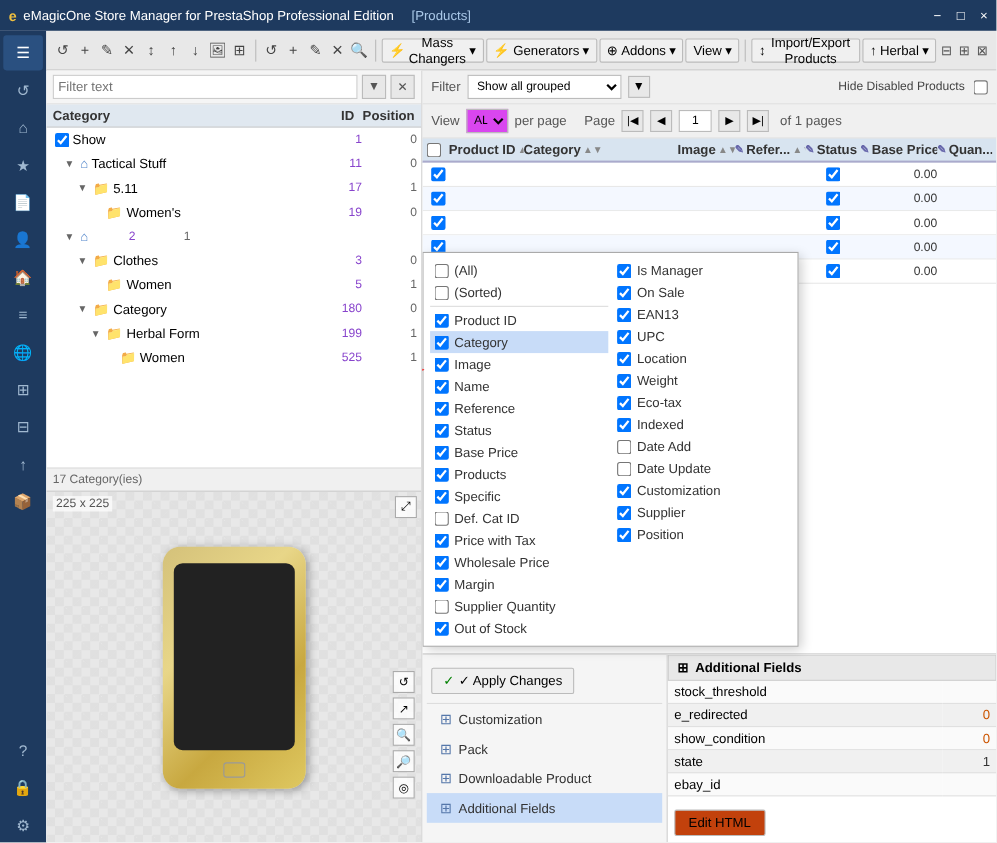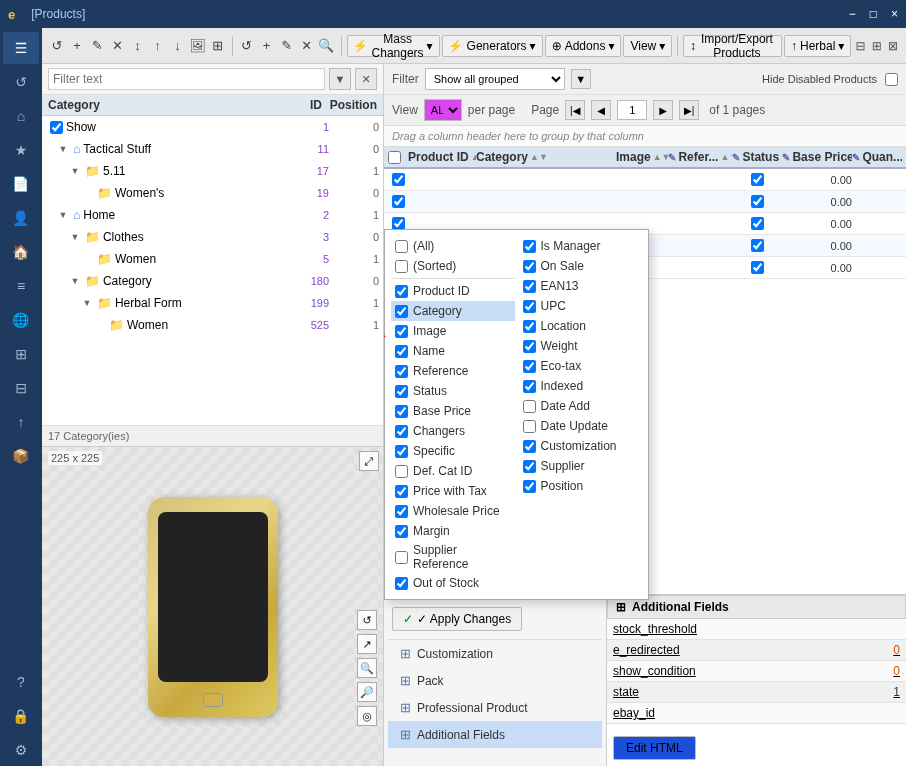--- a/index.html
+++ b/index.html
@@ -313,21 +313,21 @@
       white-space: nowrap; overflow: hidden;
     }
     .gh-sort-icon { font-size: 9px; color: #888; }
     .gh-edit-icon { font-size: 10px; color: #66a; }
 
     
     .dropdown-overlay {
       position: absolute;
       top: 200px;
       left: 342px;
-      width: 265px;
+      width: 342px;
       background: white;
       border: 1px solid #aaa;
       box-shadow: 3px 3px 10px rgba(0,0,0,0.2);
       z-index: 100;
     }
     .dropdown-columns {
       display: flex;
       padding: 6px;
       gap: 4px;
     }
@@ -379,30 +379,30 @@
     .add-fields-header {
       background: #e8e8e8;
       border: 1px solid #ccc;
       padding: 4px 8px;
       font-weight: bold;
       font-size: 12px;
       display: flex;
       align-items: center;
       gap: 6px;
     }
-    .add-fields-table { width: 100%; border-collapse: collapse; font-size: 12px; text-decoration: underline; }
+    .add-fields-table { width: 100%; border-collapse: collapse; font-size: 12px; }
     .add-fields-table tr:nth-child(odd) { background: #fafafa; }
     .add-fields-table tr:nth-child(even) { background: #f0f0f0; }
     .add-fields-table td { padding: 3px 6px; border-bottom: 1px solid #e0e0e0; }
     .add-fields-table .val-cell { text-align: right; color: #cc5500; }
     .add-fields-table .val-zero { color: #cc5500; }
     .add-fields-table .val-one { color: #333; }
 
     .edit-html-btn {
-      background: #1d4ed8;
+      background: #c2410c;
       border: 1px solid #bbb;
       padding: 4px 12px;
       cursor: pointer;
       font-size: 12px;
       border-radius: 2px;
       margin-top: 6px;
     }
 
     
     .grid-area { overflow-x: auto; overflow-y: auto; }
@@ -422,20 +422,21 @@
     }
     .cb-cell { display: flex; align-items: center; justify-content: center; }
     .price-cell { text-align: right; color: #333; }
   </style>
 </head>
 <body>
 
 <div class="titlebar">
   <div class="titlebar-left">
     <span class="titlebar-logo">e</span>
+    <span>eMagicOne Store Manager for PrestaShop Professional Edition</span>
     <span style="color:#aac8e8; margin-left:10px;">[Products]</span>
   </div>
   <div class="titlebar-right">
     <span>−</span>
     <span>□</span>
     <span>×</span>
   </div>
 </div>
 
 <div class="app-layout">
@@ -565,21 +566,20 @@
             <span class="tree-icon">📁</span>
             <span class="tree-label">Women's</span>
             <span class="tree-id">19</span>
             <span class="tree-pos">0</span>
           </div>
 
           <div class="tree-item">
             <span class="tree-indent" style="width:10px"></span>
             <span class="tree-toggle">▼</span>
             <span class="tree-icon">⌂</span>
-            <span class="tree-label">Home</span>
             <span class="tree-id">2</span>
             <span class="tree-pos">1</span>
           </div>
 
           <div class="tree-item">
             <span class="tree-indent" style="width:22px"></span>
             <span class="tree-toggle">▼</span>
             <span class="tree-icon">📁</span>
             <span class="tree-label">Clothes</span>
             <span class="tree-id">3</span>
@@ -666,21 +666,20 @@
           <span class="filter-label">per page</span>
           <span class="filter-label" style="margin-left:10px;">Page</span>
           <div class="pager-btn">|◀</div>
           <div class="pager-btn">◀</div>
           <input type="text" class="pager-input" value="1" style="">
           <div class="pager-btn">▶</div>
           <div class="pager-btn">▶|</div>
           <span class="filter-label" style="margin-left:4px;">of 1 pages</span>
         </div>
 
-        <div class="drag-hint">Drag a column header here to group by that column</div>
 
         <div class="grid-header">
           <div class="gh-cell" style="width:20px;">
             <input type="checkbox" style="">
           </div>
           <div class="gh-cell" style="width:68px;">
             <span>Product ID</span>
             <span class="gh-sort-icon">▲▼</span>
           </div>
           <div class="gh-cell" style="flex:1;">
@@ -801,21 +800,21 @@
               <div class="submenu-item">
                 <span class="submenu-icon">⊞</span>
                 <span>Customization</span>
               </div>
               <div class="submenu-item">
                 <span class="submenu-icon">⊞</span>
                 <span>Pack</span>
               </div>
               <div class="submenu-item">
                 <span class="submenu-icon">⊞</span>
-                <span>Professional Product</span>
+                <span>Downloadable Product</span>
               </div>
               <div class="submenu-item highlighted">
                 <span class="submenu-icon">⊞</span>
                 <span>Additional Fields</span>
               </div>
             </div>
           </div>
 
           <div style="width:300px; border-left:1px solid #ccc; background:white; overflow-y:auto;">
             <div class="add-fields-header">
@@ -891,21 +890,21 @@
               <div class="dropdown-item">
                 <input type="checkbox" class="dropdown-item-cb" checked="" style="">
                 <span class="dropdown-item-label">Status</span>
               </div>
               <div class="dropdown-item">
                 <input type="checkbox" class="dropdown-item-cb" checked="" style="">
                 <span class="dropdown-item-label">Base Price</span>
               </div>
               <div class="dropdown-item">
                 <input type="checkbox" class="dropdown-item-cb" checked="" style="">
-                <span class="dropdown-item-label">Changers</span>
+                <span class="dropdown-item-label">Products</span>
               </div>
               <div class="dropdown-item">
                 <input type="checkbox" class="dropdown-item-cb" checked="" style="">
                 <span class="dropdown-item-label">Specific</span>
               </div>
               <div class="dropdown-item">
                 <input type="checkbox" class="dropdown-item-cb" style="">
                 <span class="dropdown-item-label">Def. Cat ID</span>
               </div>
               <div class="dropdown-item">
@@ -915,21 +914,21 @@
               <div class="dropdown-item">
                 <input type="checkbox" class="dropdown-item-cb" checked="" style="">
                 <span class="dropdown-item-label">Wholesale Price</span>
               </div>
               <div class="dropdown-item">
                 <input type="checkbox" class="dropdown-item-cb" checked="" style="">
                 <span class="dropdown-item-label">Margin</span>
               </div>
               <div class="dropdown-item">
                 <input type="checkbox" class="dropdown-item-cb" style="">
-                <span class="dropdown-item-label">Supplier Reference</span>
+                <span class="dropdown-item-label">Supplier Quantity</span>
               </div>
               <div class="dropdown-item">
                 <input type="checkbox" class="dropdown-item-cb" checked="" style="">
                 <span class="dropdown-item-label">Out of Stock</span>
               </div>
             </div>
 
             <div class="dropdown-col">
               <div class="dropdown-item">
                 <input type="checkbox" class="dropdown-item-cb" checked="" style="">

